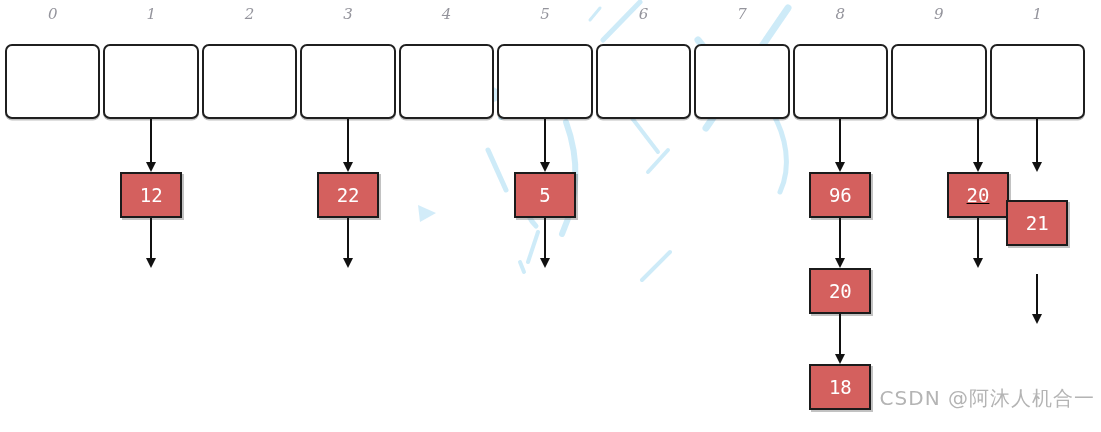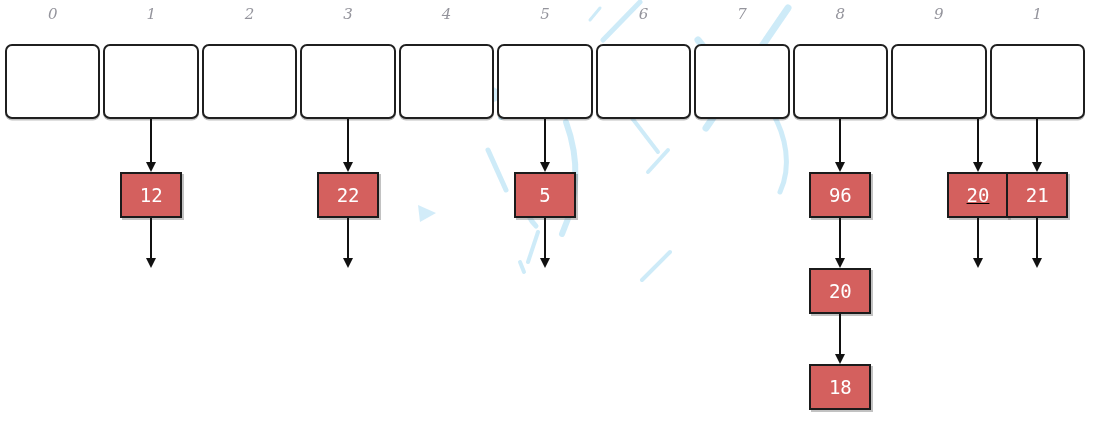--- a/index.html
+++ b/index.html
@@ -177,26 +177,27 @@
         <div class="arrow" style="height: 53px;">
           <div class="shaft"></div>
           <div class="head"></div>
         </div>
         <div class="node">20</div>
         <div class="arrow" style="height: 50px;">
           <div class="shaft"></div>
           <div class="head"></div>
         </div>
       </div>
-      <div class="chain" style="left: 1005.27px;">
+      <div class="chain" style="left: 1005.27px; gap: 28px;">
         <div class="arrow" style="height: 53px;">
           <div class="shaft"></div>
           <div class="head"></div>
         </div>
         <div class="node">21</div>
         <div class="arrow" style="height: 50px;">
           <div class="shaft"></div>
           <div class="head"></div>
         </div>
       </div>
     </div>
 
+  <div class="watermark-text">CSDN @阿沐人机合一</div>
 </div>
 
 </body></html>

